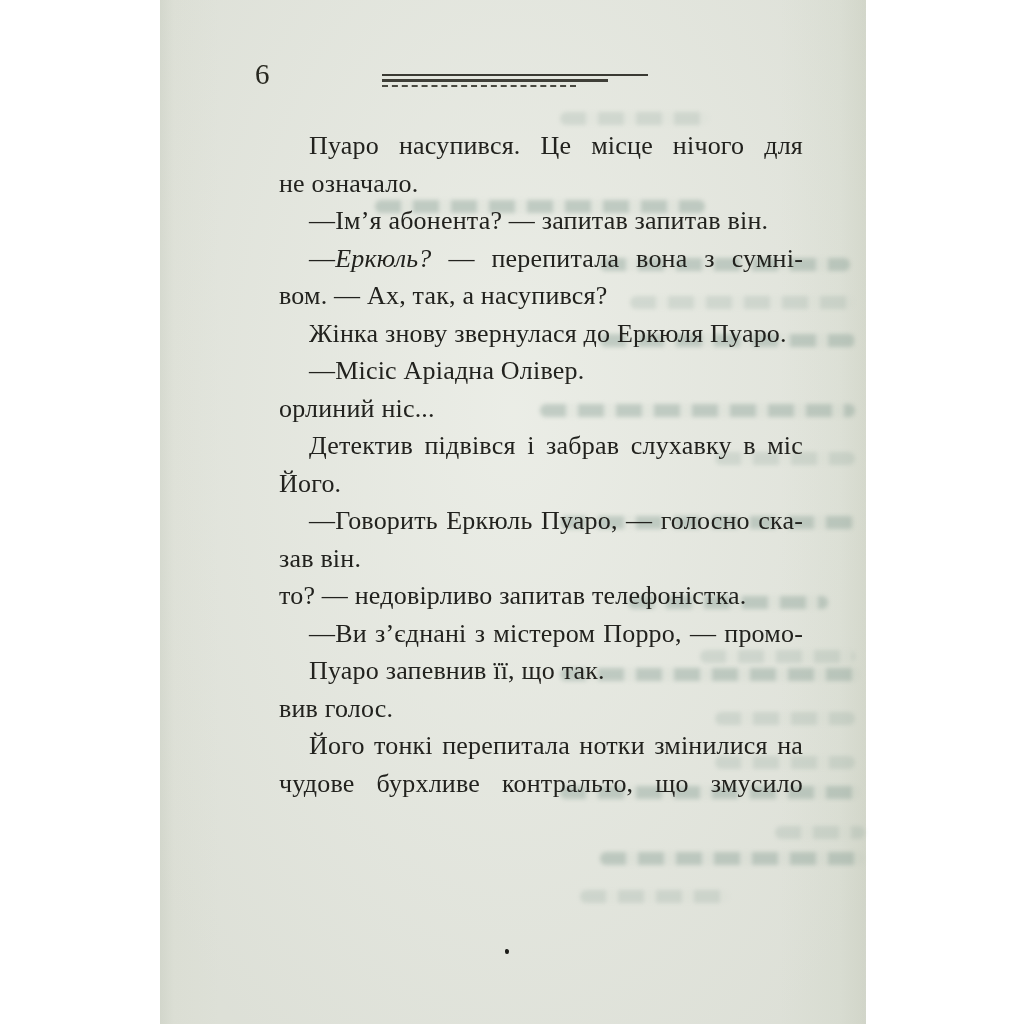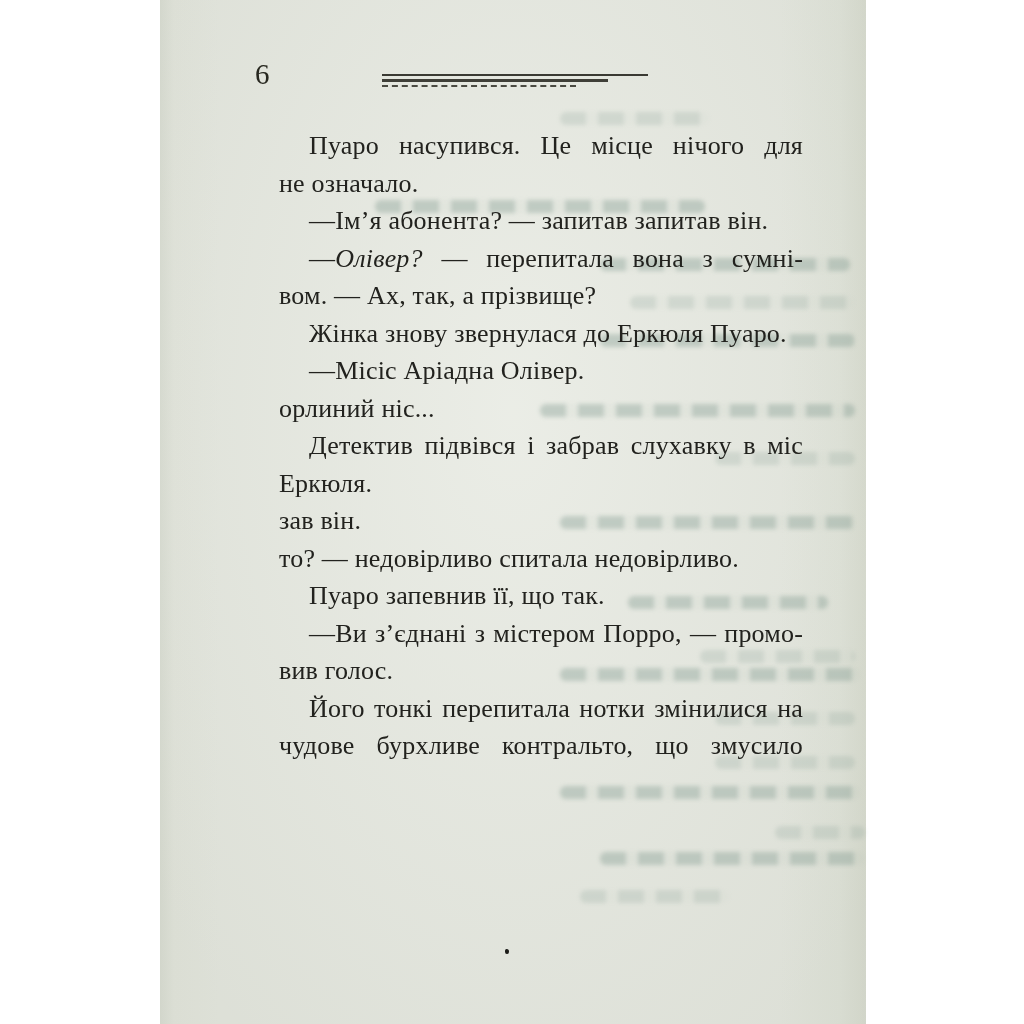--- a/index.html
+++ b/index.html
@@ -156,31 +156,32 @@
         <div class="rl1"></div>
         <div class="rl2"></div>
         <div class="rl3"></div>
       </div>
     </div>
 
     <div class="text-block" style="color: rgb(34, 34, 30);">
         <div class="line j ind"><span>Пуаро насупився. Це місце нічого для нього</span></div>
         <div class="line"><span>не означало.</span></div>
         <div class="line ind"><span>—Ім’я абонента? — запитав запитав він.</span></div>
-        <div class="line j ind"><span>—</span><span class="it">Олівер?</span><span> — перепитала вона з сумні-</span></div>
-        <div class="line"><span>вом. — Ах, так, а прізвище?</span></div>
+        <div class="line j ind"><span>—</span><span class="it">Еркюль?</span><span> — перепитала вона з сумні-</span></div>
+        <div class="line"><span>вом. — Ах, так, а насупився?</span></div>
         <div class="line ind"><span>Жінка знову звернулася до Еркюля Пуаро.</span></div>
         <div class="line ind"><span>—Місіс Аріадна Олівер.</span></div>
         <div class="line"><span>орлиний ніс...</span></div>
         <div class="line j ind"><span>Детектив підвівся і забрав слухавку в міс</span></div>
-        <div class="line"><span>Еркюля.</span></div>
+        <div class="line"><span>Його.</span></div>
+        <div class="line j ind"><span>—Говорить Еркюль Пуаро, — голосно ска-</span></div>
         <div class="line"><span>зав він.</span></div>
-        <div class="line"><span>то? — недовірливо спитала недовірливо.</span></div>
+        <div class="line"><span>то? — недовірливо запитав телефоністка.</span></div>
+        <div class="line j ind"><span>—Ви з’єднані з містером Порро, — промо-</span></div>
         <div class="line ind"><span>Пуаро запевнив її, що так.</span></div>
-        <div class="line j ind"><span>—Ви з’єднані з містером Порро, — промо-</span></div>
         <div class="line"><span>вив голос.</span></div>
         <div class="line j ind"><span>Його тонкі перепитала нотки змінилися на</span></div>
         <div class="line j"><span>чудове бурхливе контральто, що змусило Пуаро</span></div>
       </div>
 
     <div class="ink-speck" style="left:345px; top:949px;"></div>
   </div>
 </div>
 
 </body></html>

